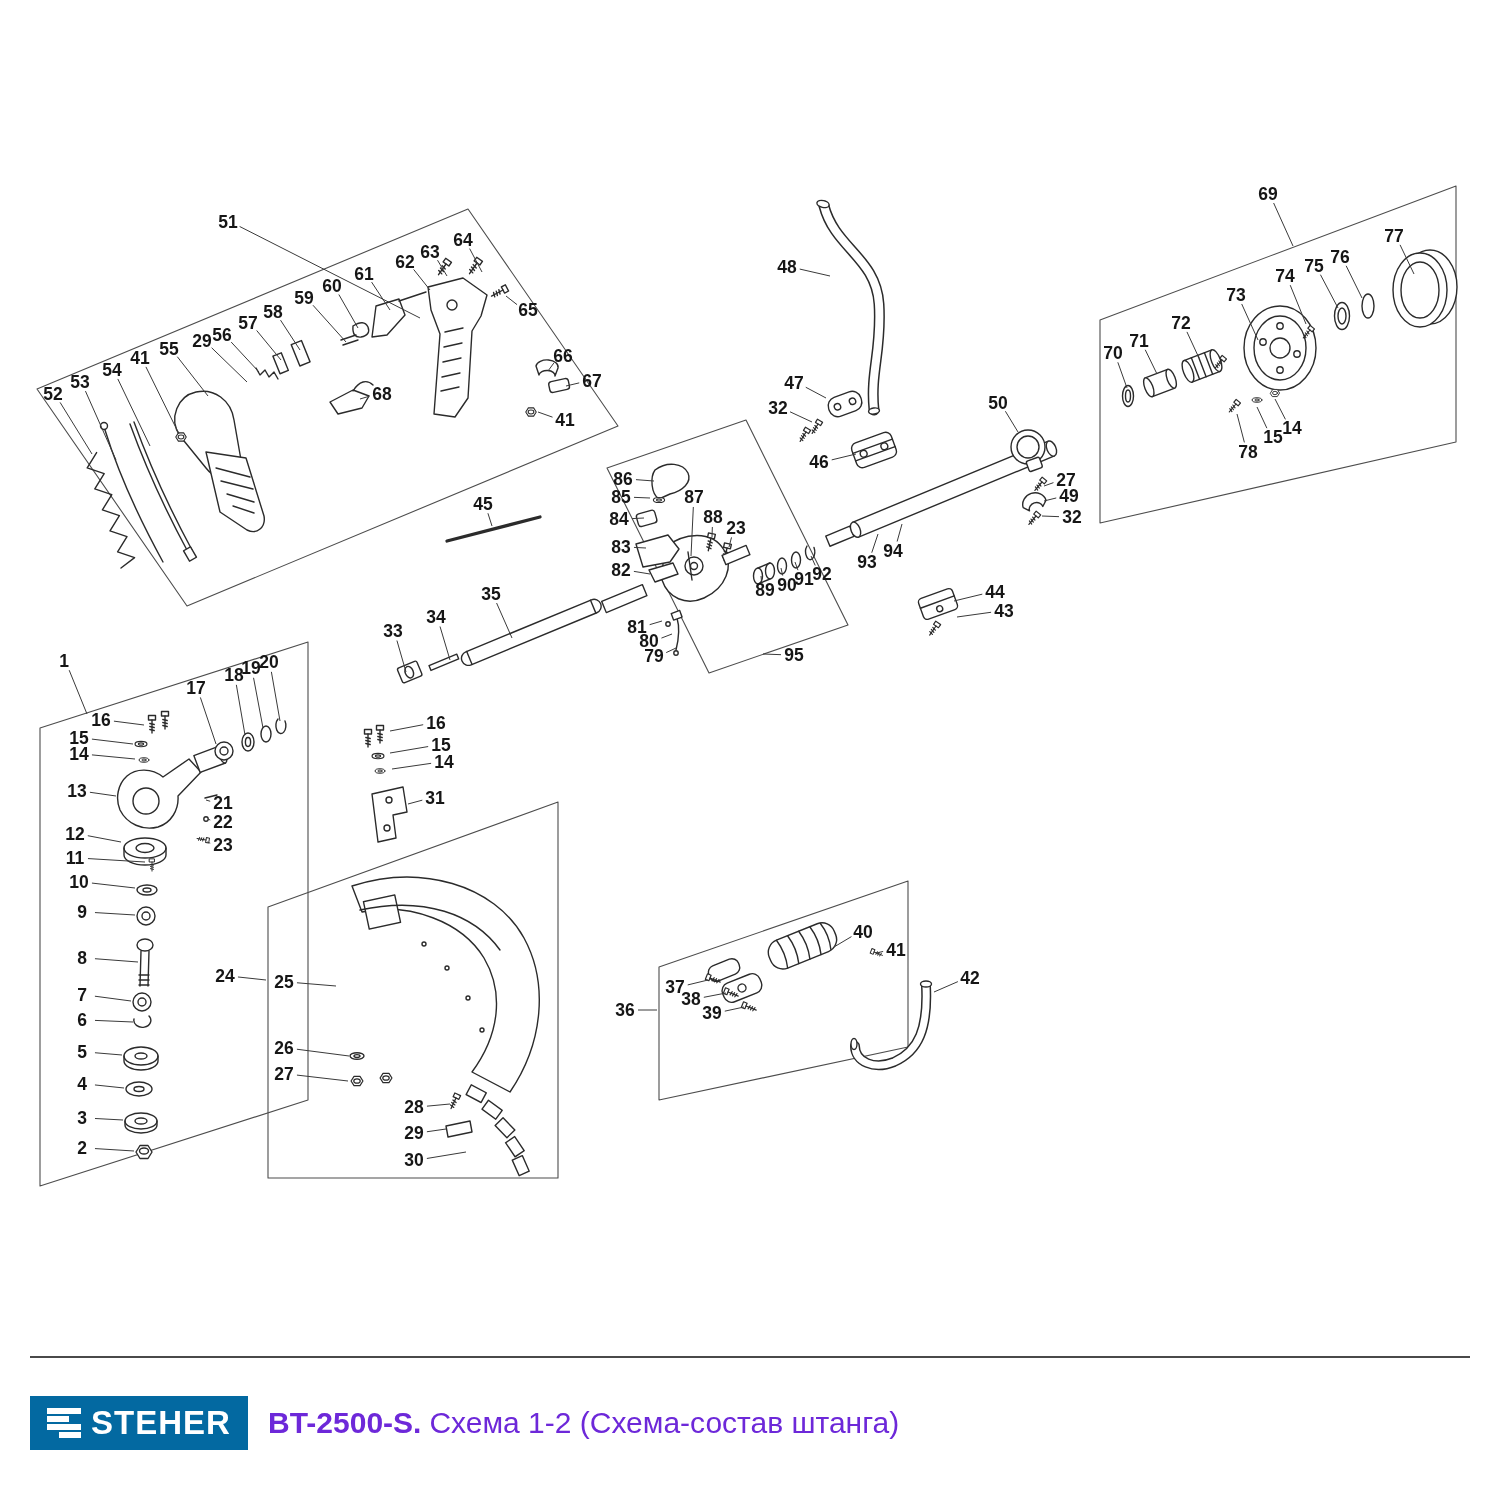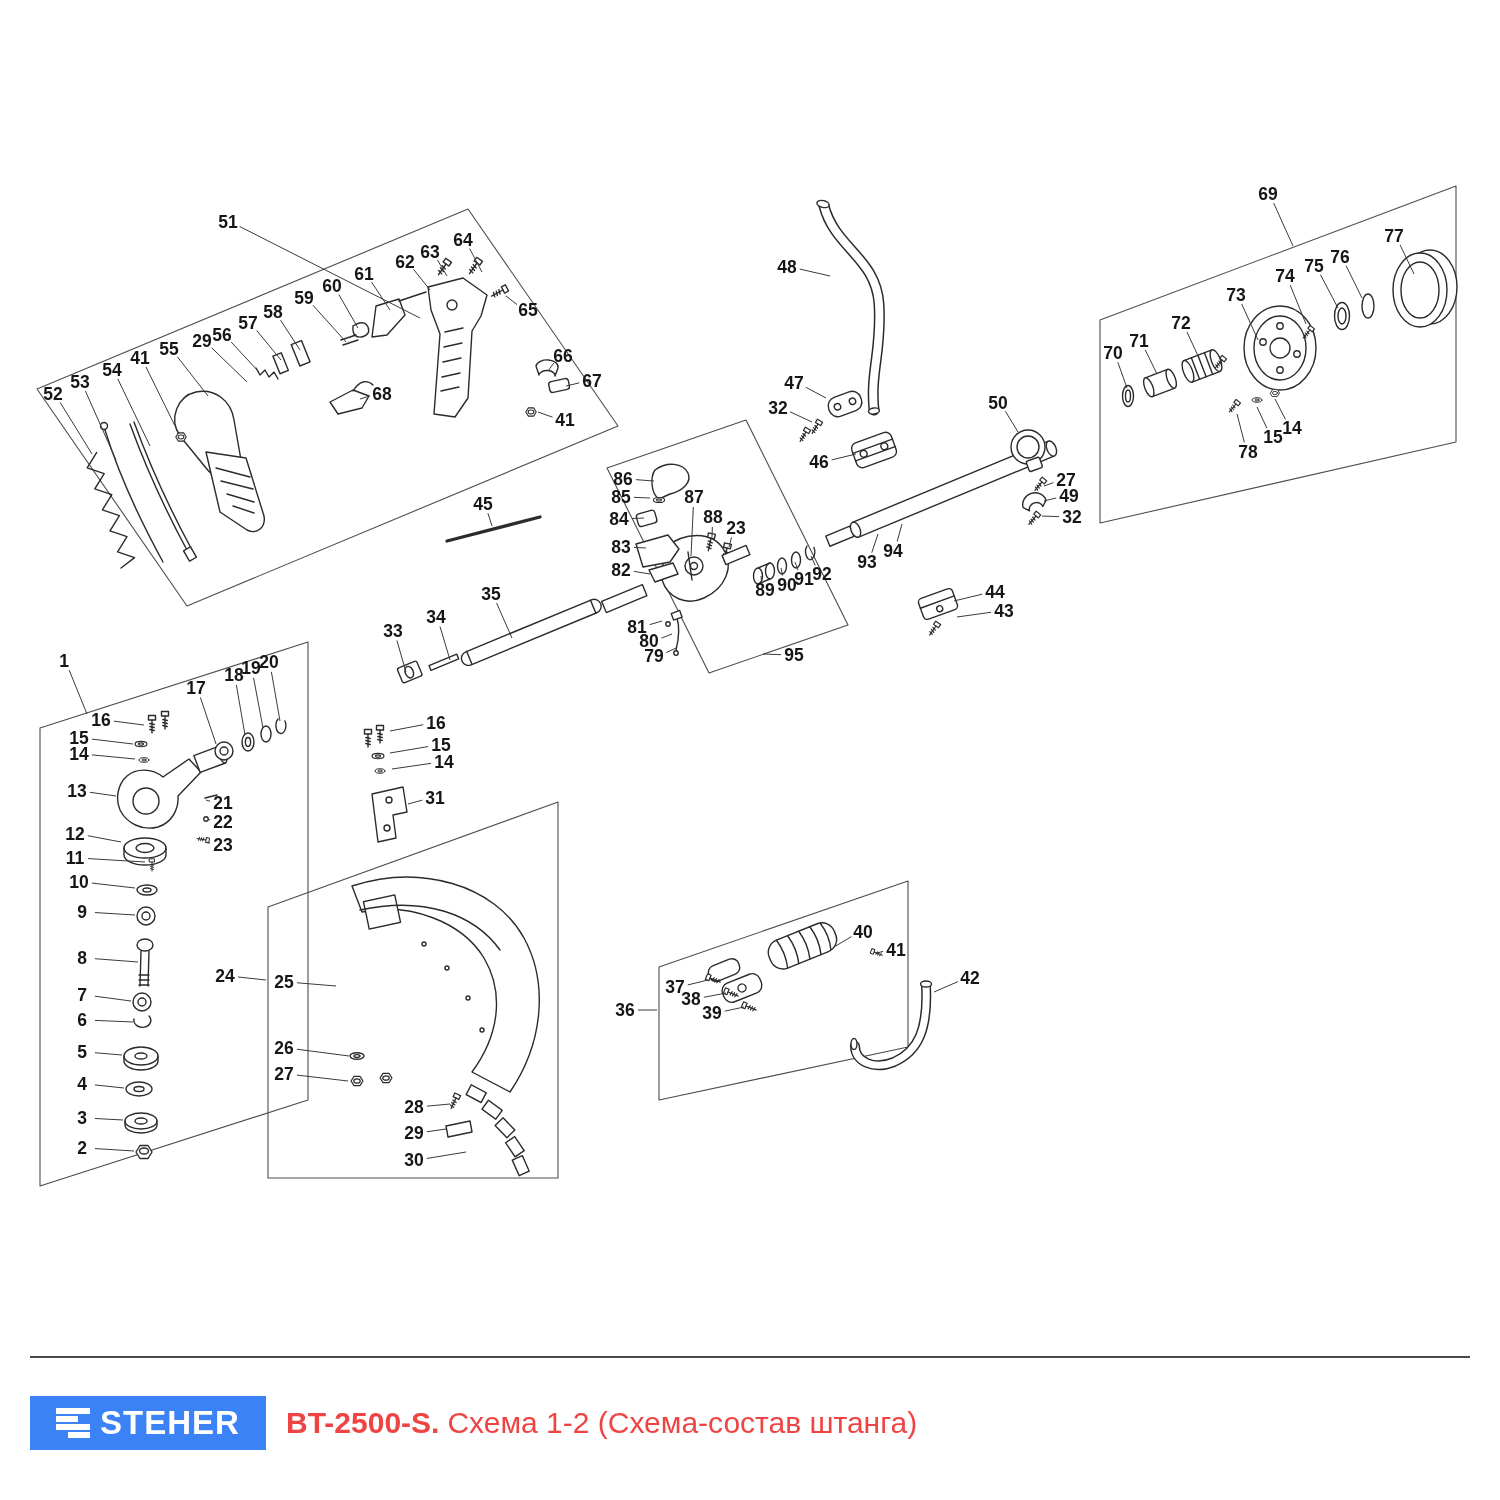--- a/index.html
+++ b/index.html
@@ -7,23 +7,23 @@
          font-family:"Liberation Sans",sans-serif;}
   #diagram{position:absolute;top:0;left:0;}
   #diagram .draw{stroke:#2b2b2b;stroke-width:1.4;fill:none;stroke-linejoin:round;stroke-linecap:round;}
   #diagram .w{fill:#ffffff;}
   #diagram .box{fill:none;stroke:#4d4d4d;stroke-width:1.1;}
   #labels text{font-size:17.5px;font-weight:bold;fill:#161616;text-anchor:middle;
                font-family:"Liberation Sans",sans-serif;}
   #labels line{stroke:#3a3a3a;stroke-width:1;}
   .footer-divider{position:absolute;left:30px;width:1440px;top:1356px;border-top:2px solid #4a4a4a;}
   .footer-row{position:absolute;left:30px;top:1396px;display:flex;align-items:center;gap:20px;}
-  .logo{background:#3b82f6;width:236px;height:54px;display:flex;align-items:center;justify-content:center;gap:10px;}
+  .logo{background:#0369a1;width:218px;height:54px;display:flex;align-items:center;justify-content:center;gap:10px;}
   .logo-text{color:#fff;font-weight:bold;font-size:33px;letter-spacing:1px;}
-  .caption{font-size:30px;color:#ef4444;white-space:nowrap;}
+  .caption{font-size:30px;color:#6d28d9;white-space:nowrap;}
   .caption .model{font-weight:bold;margin-right:8px;}
 </style>
 </head>
 <body>
 
 <div id="stage">
 
 <svg id="diagram" width="1500" height="1355" viewBox="0 0 1500 1355">
   <defs>
     <g id="screw">

